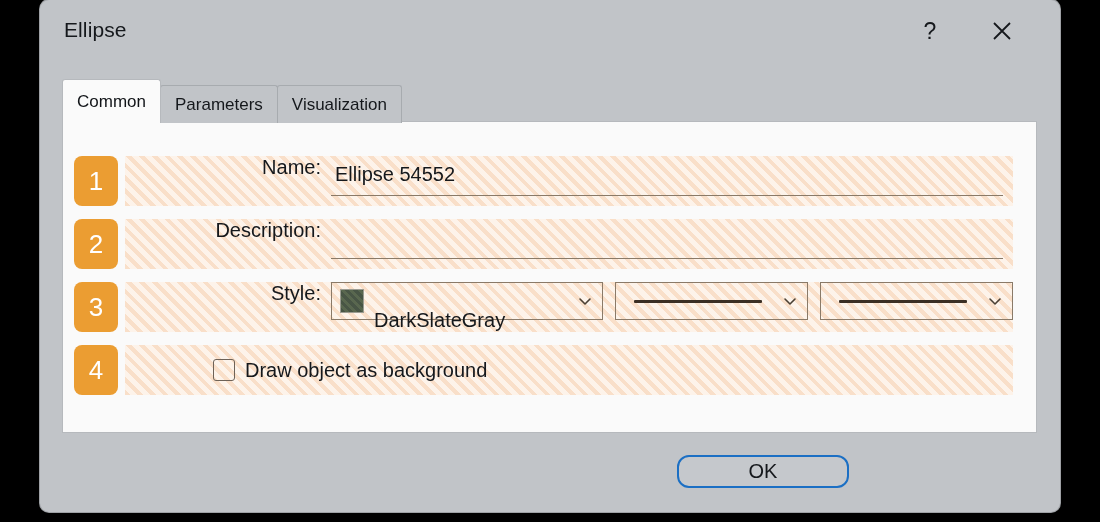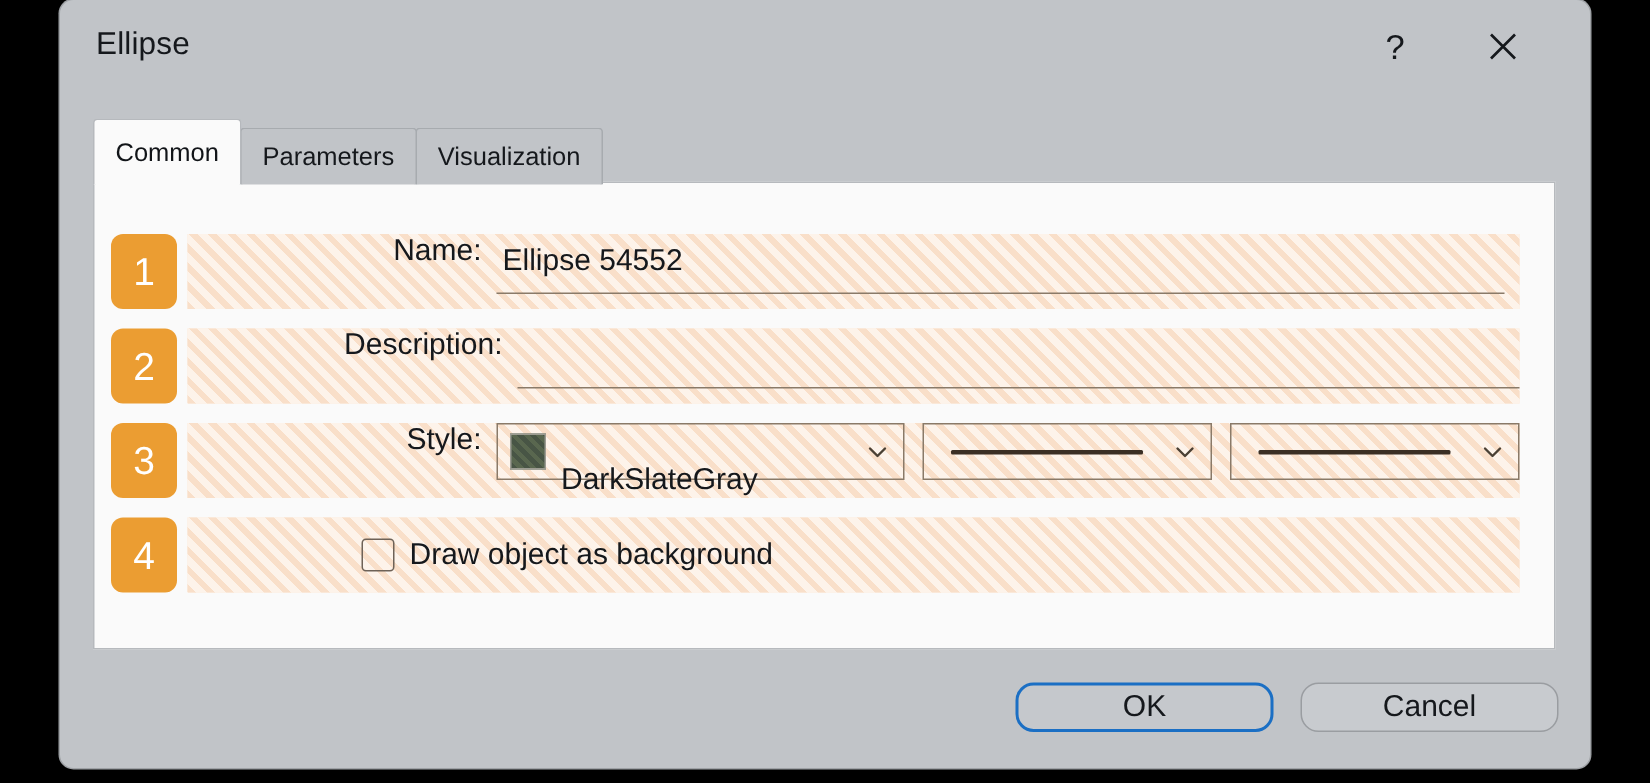--- a/index.html
+++ b/index.html
@@ -150,21 +150,21 @@
   #hatch-4 { width: 888px; margin-left: 7px; }
 
   .field-label {
     font-size: 20px;
     color: #15181c;
     text-align: right;
     white-space: nowrap;
     flex: 0 0 auto;
   }
   #label-name  { width: 196px; }
-  #label-desc  { width: 196px; padding-left: 14px; }
+  #label-desc  { width: 196px; }
   #label-style { width: 196px; }
 
   
   .text-input {
     height: 40px;
     margin-left: 10px;
     border: none;
     border-bottom: 1px solid #8a7a68;
     background: transparent;
     font-family: "Liberation Sans", sans-serif;
@@ -227,21 +227,21 @@
     width: 128px;
     height: 3px;
     background: #3b2f24;
     border-radius: 1px;
   }
 
   
   #checkbox-wrap {
     display: flex;
     align-items: center;
-    margin-left: 116px;
+    margin-left: 88px;
   }
   #bg-checkbox {
     width: 22px; height: 22px;
     flex: 0 0 22px;
     border: 1px solid #6e6257;
     border-radius: 3px;
     background: transparent;
     box-sizing: border-box;
     cursor: default;
   }
@@ -363,15 +363,14 @@
         <div id="checkbox-wrap">
           <div id="bg-checkbox"></div>
           <div id="checkbox-label">Draw object as background</div>
         </div>
       </div>
     </div>
 
   </div>
 
   <div class="dlg-button" id="ok-button">OK</div>
-  <div class="dlg-button" id="cancel-button">Cancel</div>
 
 </div>
 
 </body></html>

